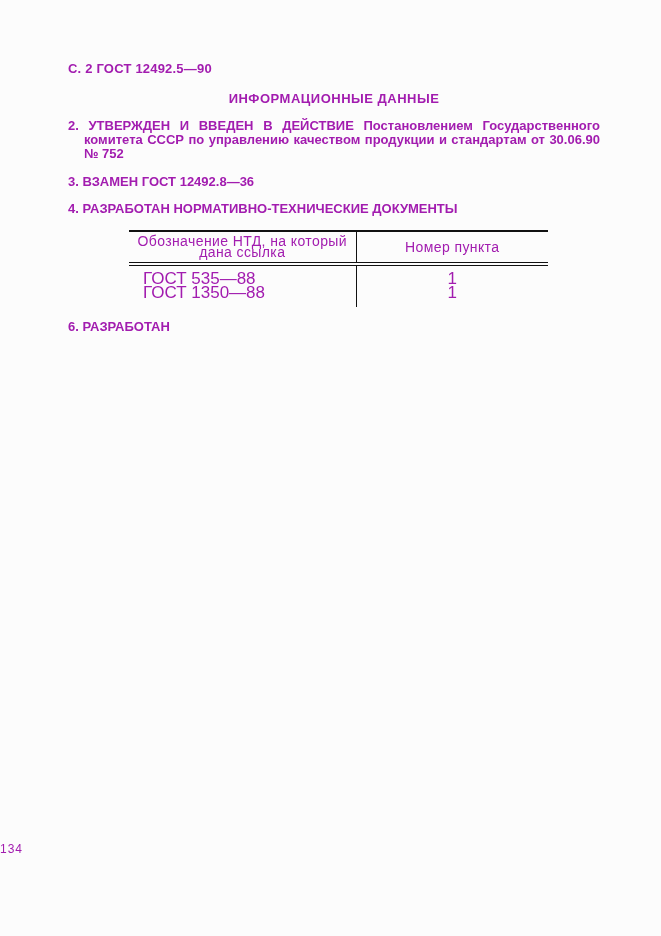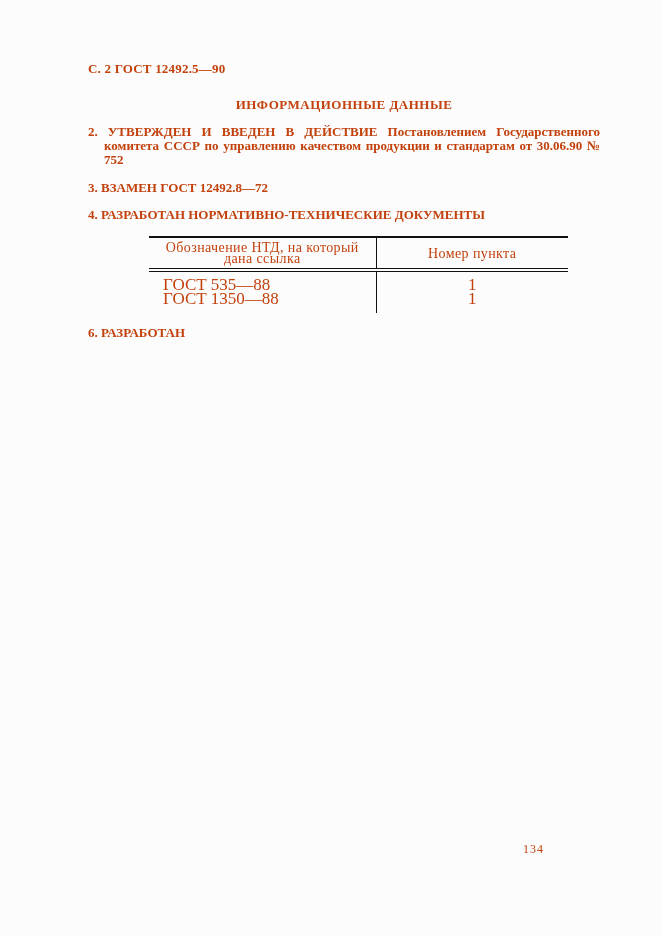--- a/index.html
+++ b/index.html
@@ -5,34 +5,34 @@
   html, body {
     margin: 0;
     padding: 0;
     background: #fcfcfc;
   }
   .page {
     position: relative;
     width: 661px;
     height: 936px;
     background: #fcfcfc;
-    color: #c2410c;
-    font-family: Liberation Serif, serif;
+    color: #a21caf;
+    font-family: Liberation Sans, sans-serif;
     box-sizing: border-box;
-    padding: 62px 61px 0 88px;
+    padding: 62px 61px 0 68px;
     overflow: hidden;
   }
   .running-header {
     font-size: 13px;
     line-height: 14px;
     font-weight: bold;
     letter-spacing: 0.2px;
   }
   .doc-title {
-    margin: 22px 0 0 0;
+    margin: 16px 0 0 0;
     font-size: 13px;
     line-height: 14px;
     font-weight: bold;
     text-align: center;
     letter-spacing: 0.5px;
   }
   .item {
     margin: 13px 0 0 0;
     font-size: 13px;
     line-height: 14px;
@@ -79,39 +79,39 @@
     text-align: center;
     padding: 0;
   }
   .ntd-table tbody tr:first-child td { padding-top: 6px; }
   .ntd-table tr.spacer td { height: 7px; padding: 0; }
   .page-number {
     position: absolute;
     top: 843px;
     left: 0;
     width: 544px;
-    text-align: right;
+    text-align: left;
     font-size: 12px;
     line-height: 13px;
     letter-spacing: 1px;
   }
 </style>
 </head>
 <body>
 
 <div class="page">
 
   <div class="running-header">С. 2 ГОСТ 12492.5—90</div>
 
   <div class="doc-title">ИНФОРМАЦИОННЫЕ ДАННЫЕ</div>
 
 
   <p class="item item-2"><span>2.</span> <span>УТВЕРЖДЕН И ВВЕДЕН В ДЕЙСТВИЕ Постановлением Государственного комитета СССР по управлению качеством продукции и стандартам от 30.06.90 № 752</span></p>
 
-  <p class="item item-3"><span>3.</span> <span>ВЗАМЕН ГОСТ 12492.8—72</span></p>
+  <p class="item item-3"><span>3.</span> <span>ВЗАМЕН ГОСТ 12492.8—36</span></p>
 
   <p class="item item-4"><span>4.</span> <span>РАЗРАБОТАН НОРМАТИВНО-ТЕХНИЧЕСКИЕ ДОКУМЕНТЫ</span></p>
 
   <table class="ntd-table">
     <colgroup>
       <col class="col-ntd">
       <col class="col-num">
     </colgroup>
     <thead>
       <tr>

